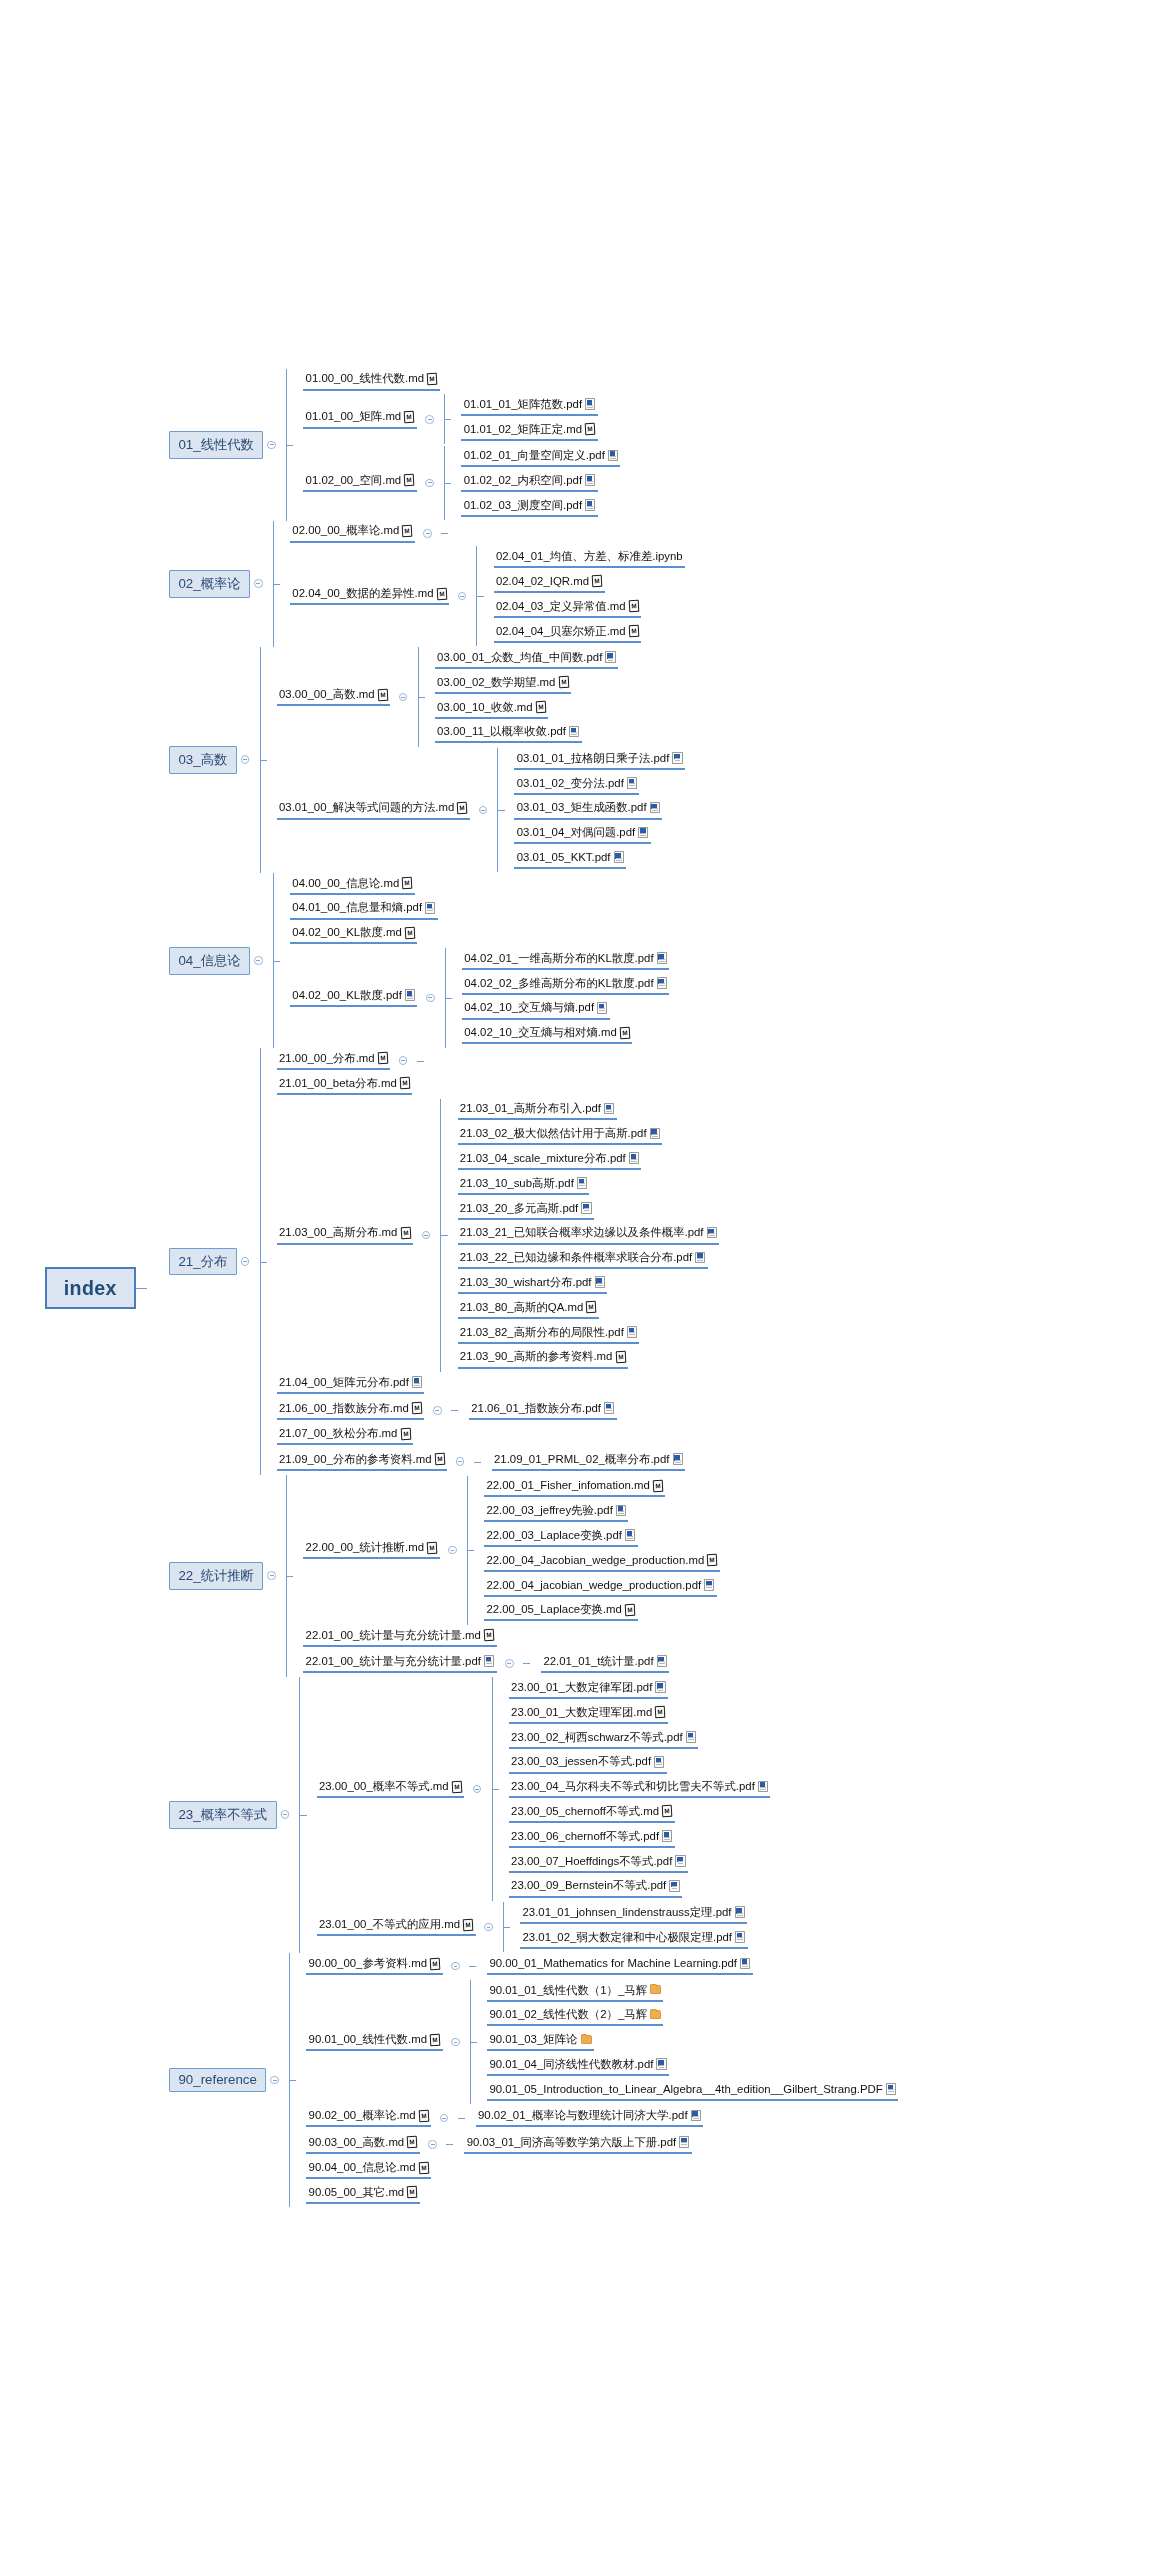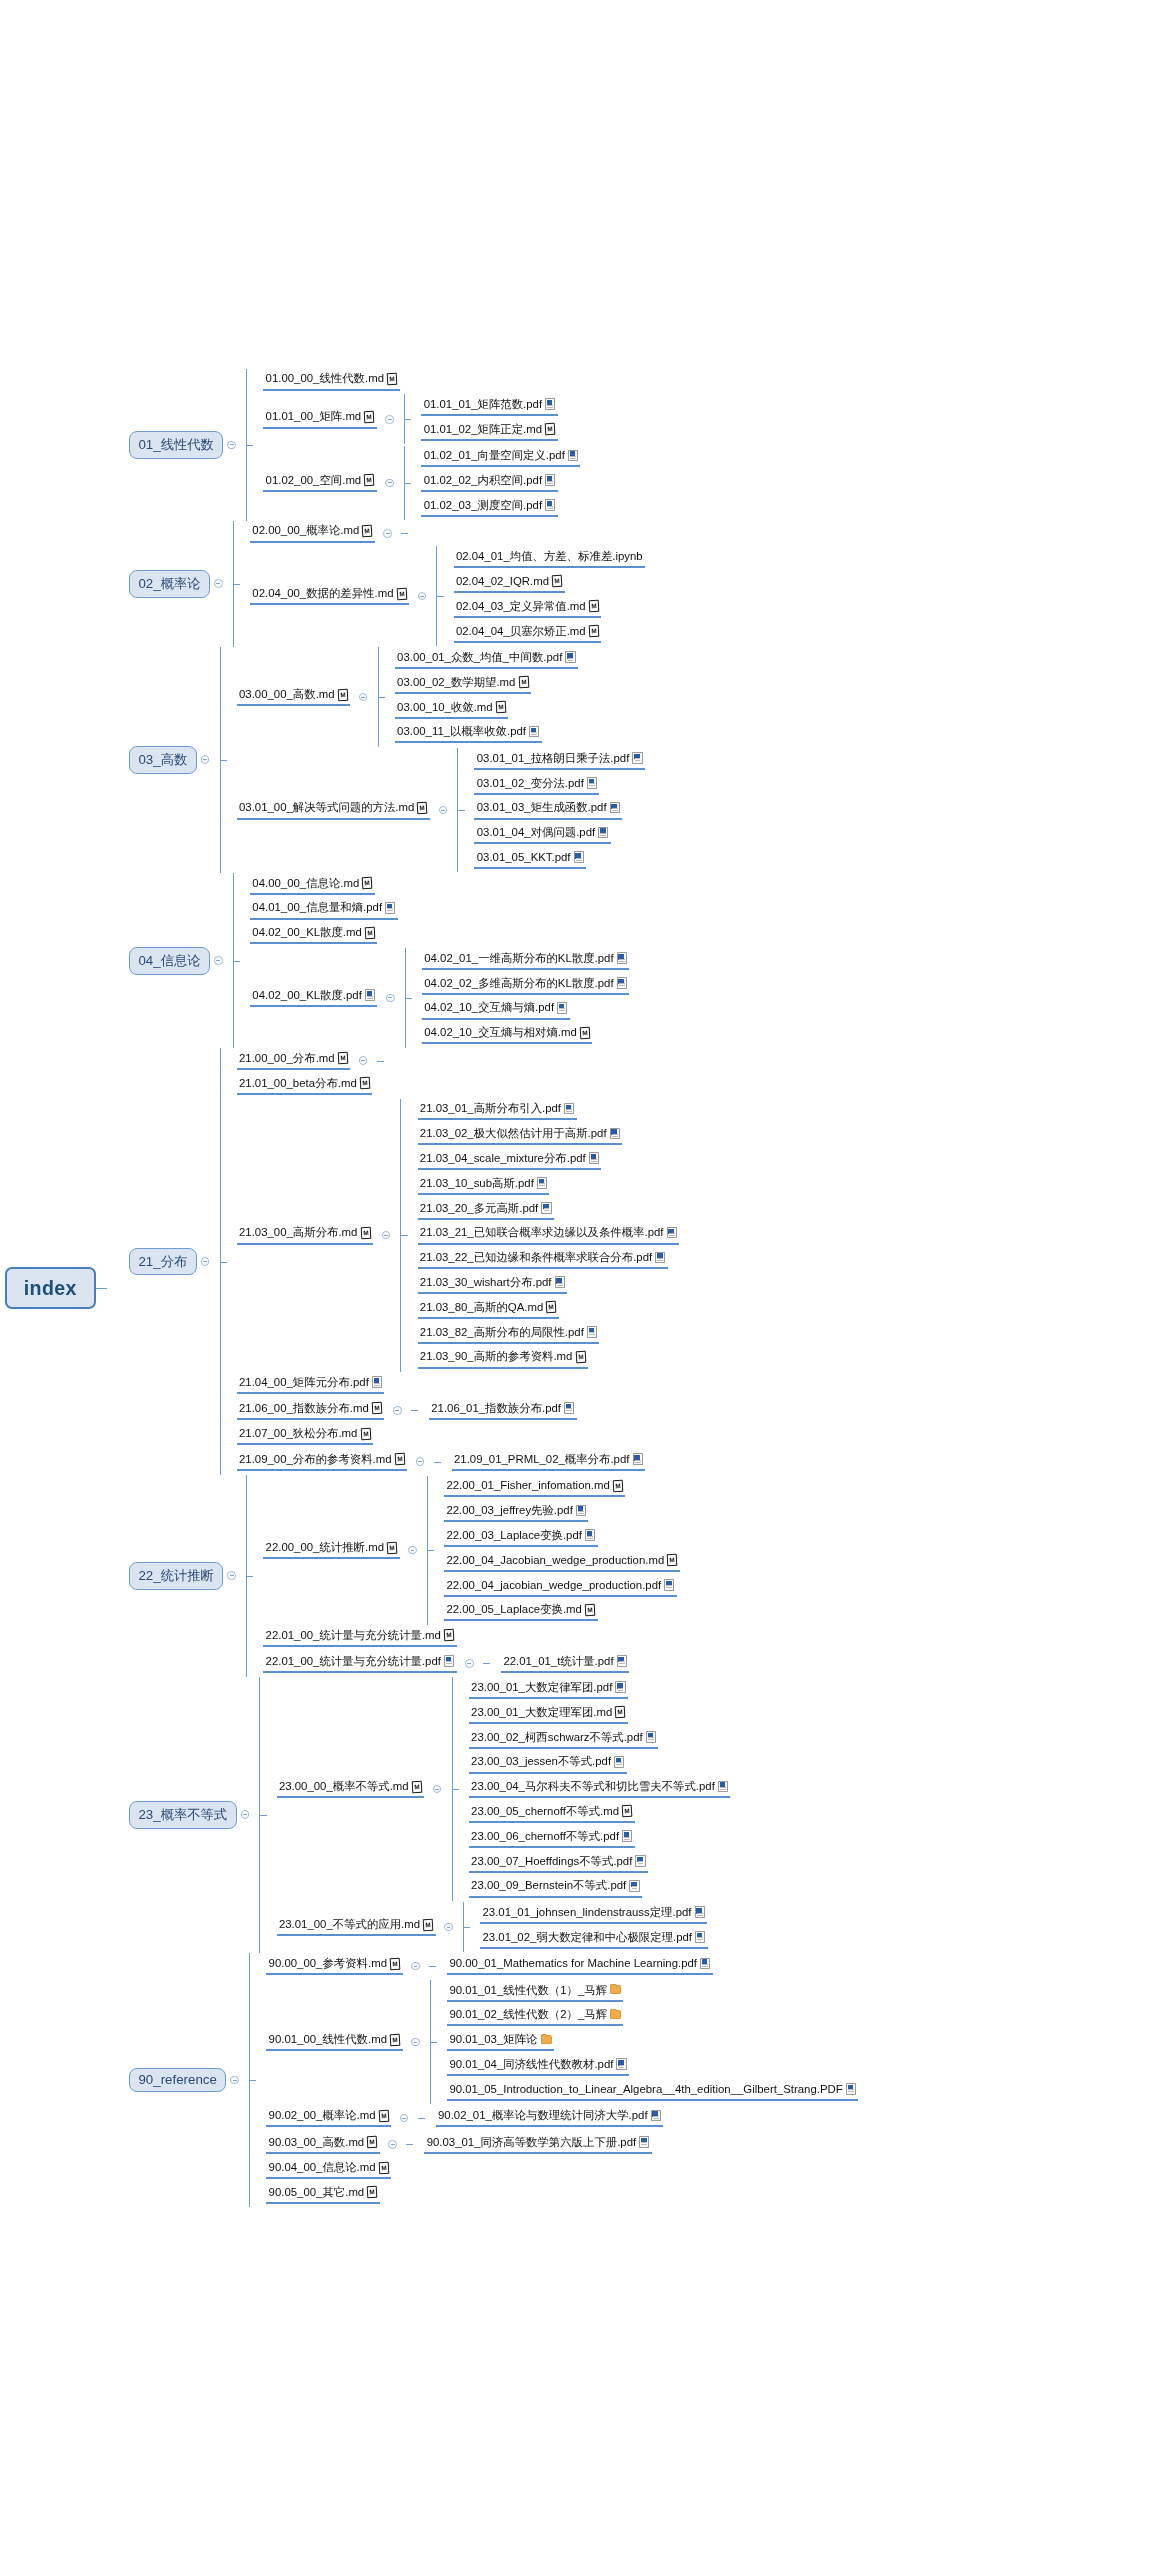--- a/index.html
+++ b/index.html
@@ -34,27 +34,28 @@
     padding-left: 4.7px;
   }
 
   
   .node-root {
     display: inline-flex;
     align-items: center;
     justify-content: center;
     background: #dbe5f1;
     border: 2.3px solid #4a7ebb;
-    border-radius: 7px;
+    border-radius: 0;
     color: #1f4e79;
     font-size: 19.6px;
     font-weight: bold;
     padding: 7.8px 17px;
     letter-spacing: 0.4px;
     white-space: nowrap;
+    margin-left: 40px;
   }
 
   
   .l1-list {
     flex: 1 1 auto;
     display: flex;
     flex-direction: column;
     justify-content: center;
   }
 
@@ -71,21 +72,21 @@
     align-items: center;
     position: relative;
     padding-left: 22px;
   }
 
   .node-l1 {
     display: inline-flex;
     align-items: center;
     background: #dbe5f1;
     border: 1.6px solid #6f9cd1;
-    border-radius: 8px;
+    border-radius: 1px;
     color: #2b4a73;
     font-size: 13.3px;
     padding: 3.9px 8.6px;
     white-space: nowrap;
   }
 
   
   .child-list {
     flex: 1 1 auto;
     display: flex;

